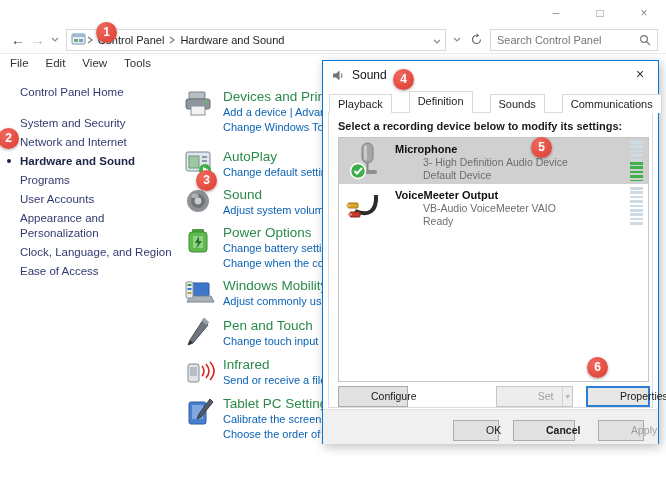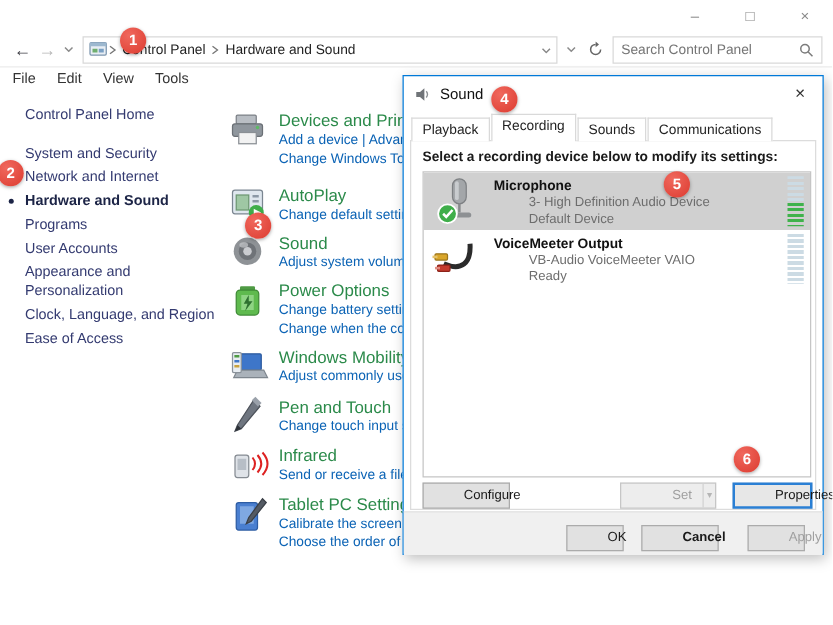--- a/index.html
+++ b/index.html
@@ -44,21 +44,21 @@
   
   .step { position:absolute; width:21px; height:21px; border-radius:50%; background:radial-gradient(circle at 35% 30%, #f0685d, #dc3b30); color:#fff; font-size:12px; font-weight:bold; text-align:center; line-height:21px; z-index:40; box-shadow:0 1px 3px rgba(0,0,0,.35); }
   .s1{left:96px; top:22px} .s2{left:-2px; top:128px} .s3{left:196px; top:170px}
   .s4{left:393px; top:69px} .s5{left:531px; top:137px} .s6{left:587px; top:357px}
 
   
   .dialog { position:absolute; left:322px; top:60px; width:337px; height:384px; background:#fff; border:1px solid #0079d8; box-shadow:2px 3px 10px rgba(0,0,0,.25); z-index:10; }
   .dlg-titlebar { position:absolute; top:0; left:0; right:0; height:28px; display:flex; align-items:center; padding:0 9px; font-size:12px; color:#111; }
   .dlg-title { margin-left:7px; }
   .dlg-close { position:absolute; right:9px; top:5px; font-size:14px; color:#333; width:18px; text-align:center; cursor:pointer; }
-  .tabs { position:absolute; top:33px; left:6px; display:flex; align-items:flex-end; z-index:3; }
+  .tabs { position:absolute; top:33px; left:6px; display:flex; align-items:flex-end; z-index:3;gap:16px; }
   .tab { height:19px; padding:3px 8px 2px; border:1px solid #d9d9d9; border-bottom:none; background:#fff; font-size:11px; color:#1f1f1f; margin-right:1px; }
   .tab.active { height:22px; margin-top:-3px; position:relative; z-index:4; box-shadow:0 1px 0 #fff; }
   .tab-panel { position:absolute; left:5px; top:51px; width:325px; height:296px; border:1px solid #dcdcdc; background:#fff; }
   .dlg-prompt { position:absolute; left:15px; top:59px; font-weight:bold; font-size:11px; color:#1a1a1a; }
   .dev-list { position:absolute; left:15px; top:76px; width:311px; height:245px; border:1px solid #c5c5c5; background:#fff; overflow:hidden; }
   .dev-row { position:relative; height:46px; display:flex; align-items:flex-start; padding:3px 5px 0 6px; }
   .dev-row.selected { background:#d0d0d0; }
   .dev-icon { width:40px; height:40px; position:relative; flex:0 0 40px; }
   .dev-text { margin-left:10px; padding-top:2px; }
   .dev-name { font-weight:bold; font-size:11px; color:#111; line-height:13px; }
@@ -277,21 +277,21 @@
       <svg width="13" height="13" viewBox="0 0 13 13">
           <polygon points="1,4.5 4,4.5 7.5,1.5 7.5,11.5 4,8.5 1,8.5" fill="#707478"></polygon>
           <path d="M9 4 q2 2.5 0 5" fill="none" stroke="#8c9094" stroke-width="1.1"></path>
         </svg>
       <span class="dlg-title">Sound</span>
       <span class="dlg-close">×</span>
     </div>
 
     <div class="tabs">
       <div class="tab">Playback</div>
-      <div class="tab active">Recording</div>
+      <div class="tab active">Definition</div>
       <div class="tab">Sounds</div>
       <div class="tab">Communications</div>
     </div>
     <div class="tab-panel"></div>
 
     <div class="dlg-prompt">Select a recording device below to modify its settings:</div>
 
     <div class="dev-list">
       <div class="dev-row selected">
         <div class="dev-icon">

